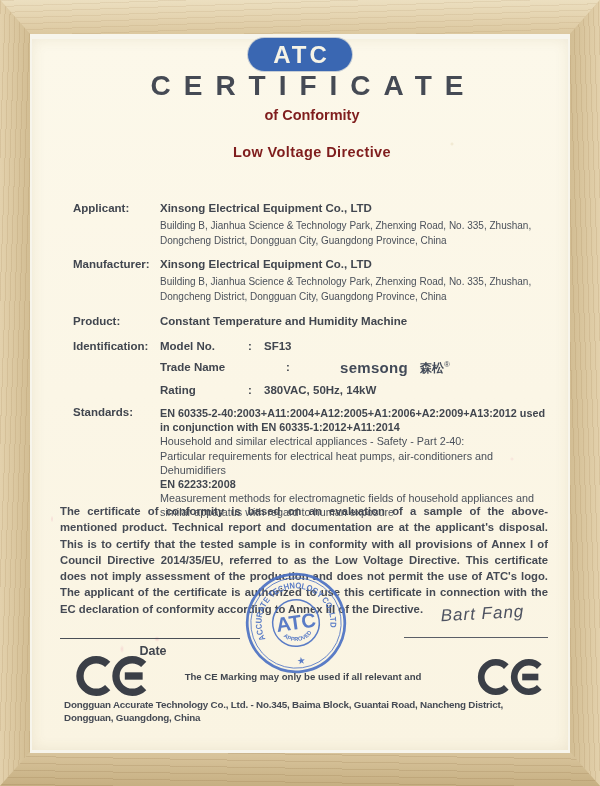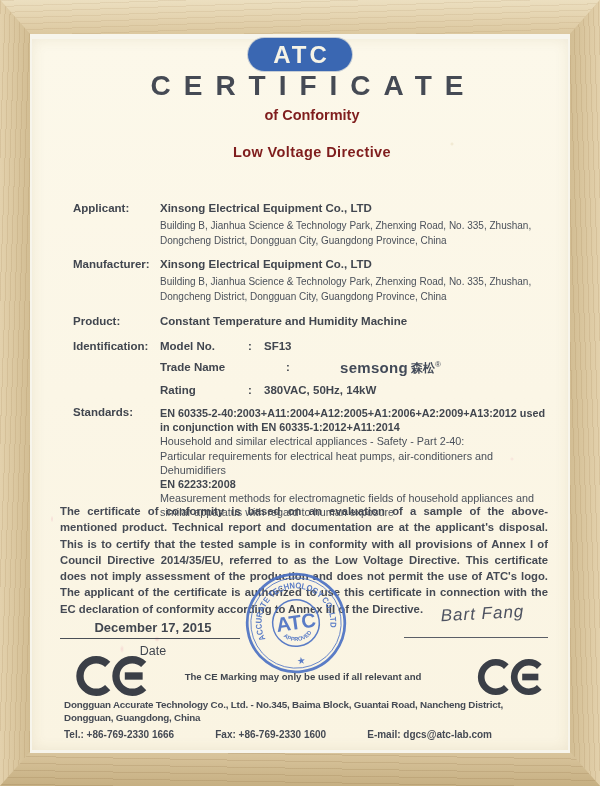--- a/index.html
+++ b/index.html
@@ -58,41 +58,41 @@
   .fvalue{left:160px;width:388px;font-size:11.5px;font-weight:bold;color:#41464f;}
   .faddr{left:160px;width:388px;font-size:10px;color:#4a505a;line-height:14.5px;}
 
   .ident-row{position:absolute;left:160px;width:388px;display:flex;}
   .ident-key{width:88px;font-size:11.5px;font-weight:bold;color:#41464f;}
   .ident-sep{width:16px;font-size:11.5px;font-weight:bold;color:#41464f;}
   .ident-val{font-size:11.5px;font-weight:bold;color:#41464f;}
 
   .brand{display:flex;align-items:flex-start;color:#424a58;}
   .brand-latin{font-size:15px;font-weight:bold;letter-spacing:.3px;line-height:14px;}
-  .brand-cjk{font-size:12px;font-weight:bold;line-height:14px;margin-left:3px;}
+  .brand-cjk{font-size:12px;font-weight:bold;line-height:14px;margin-left:12px;}
   .brand-reg{font-size:8px;line-height:8px;}
 
   .std-lines{position:absolute;left:160px;top:406px;width:390px;font-size:10.8px;line-height:14.2px;color:#4a505a;}
   .std-lines .bold-line{font-weight:bold;color:#41464f;}
 
   
   .declaration{top:503px;left:60px;width:488px;font-size:11.3px;font-weight:bold;line-height:16.3px;
     text-align:justify;color:#454a54;}
 
   
   .stamp{top:570px;left:243px;width:106px;height:106px;transform:rotate(-8deg);opacity:.92;}
 
   
   .certified-by{top:592px;left:415px;width:135px;text-align:center;font-size:12.5px;font-weight:bold;color:#41464f;}
   .signature{top:604px;left:415px;width:135px;text-align:center;font-size:17px;font-style:italic;
     color:#4d5260;transform:rotate(-3deg);letter-spacing:1px;}
   .sig-line{top:637px;left:404px;width:144px;border-top:1px solid #5a5e66;height:0;}
   .date-value{top:620px;left:68px;width:170px;text-align:center;font-size:13px;font-weight:bold;color:#41464f;}
   .date-line{top:638px;left:60px;width:180px;border-top:1.4px solid #4a4e56;height:0;}
-  .date-label{top:644px;left:68px;width:170px;text-align:center;font-size:12.5px;font-weight:normal;color:#41464f;}
+  .date-label{top:644px;left:68px;width:170px;text-align:center;font-size:12.5px;font-weight:bold;color:#41464f;}
 
   
   .ce-mark{display:flex;align-items:center;}
   .ce-left{top:655px;left:72px;}
   .ce-right{top:658px;left:474px;}
   .ce-note{top:671px;left:175px;width:256px;text-align:center;font-size:9.6px;font-weight:bold;
     line-height:11.5px;color:#41464f;}
 
   
   .footer-address{top:699px;left:64px;width:488px;font-size:9.8px;font-weight:bold;color:#454a54;
@@ -183,21 +183,20 @@
       <text x="69" y="44" font-size="5" fill="#4d72c4" font-family="Liberation Sans, sans-serif">®</text>
       <text font-size="5.4" font-weight="bold" fill="#4d72c4" font-family="Liberation Sans, sans-serif">
         <textPath href="#apprPath" startOffset="50%" text-anchor="middle">APPROVED</textPath>
       </text>
       <text x="50" y="89" text-anchor="middle" font-size="9" fill="#4d72c4">★</text>
     </svg>
   </div>
 
   <div class="abs signature">Bart Fang</div>
   <div class="abs sig-line"></div>
-  <div class="abs date-value">December 17, 2015</div>
   <div class="abs date-line"></div>
   <div class="abs date-label">Date</div>
 
   <div class="abs ce-mark ce-left" aria-label="CE">
     <svg viewBox="0 0 40 40" width="42" height="42">
       <path d="M 34 9 A 15.5 15.5 0 1 0 34 31" fill="none" stroke="#3b3f47" stroke-width="7"></path>
     </svg>
     <svg viewBox="0 0 40 40" width="42" height="42" style="margin-left:-6px;">
       <path d="M 34 9 A 15.5 15.5 0 1 0 34 31" fill="none" stroke="#3b3f47" stroke-width="7"></path>
       <path d="M 16 20 H 33" stroke="#3b3f47" stroke-width="7"></path>
@@ -210,19 +209,14 @@
     <svg viewBox="0 0 40 40" width="38" height="38">
       <path d="M 34 9 A 15.5 15.5 0 1 0 34 31" fill="none" stroke="#3b3f47" stroke-width="7"></path>
     </svg>
     <svg viewBox="0 0 40 40" width="38" height="38" style="margin-left:-5px;">
       <path d="M 34 9 A 15.5 15.5 0 1 0 34 31" fill="none" stroke="#3b3f47" stroke-width="7"></path>
       <path d="M 16 20 H 33" stroke="#3b3f47" stroke-width="7"></path>
     </svg>
   </div>
 
   <div class="abs footer-address">Dongguan Accurate Technology Co., Ltd. - No.345, Baima Block, Guantai Road, Nancheng District, Dongguan, Guangdong, China</div>
-  <div class="abs footer-contacts">
-    <span>Tel.: +86-769-2330 1666</span>
-    <span>Fax: +86-769-2330 1600</span>
-    <span>E-mail: dgcs@atc-lab.com</span>
-  </div>
 
 </div>
 
 </body></html>

